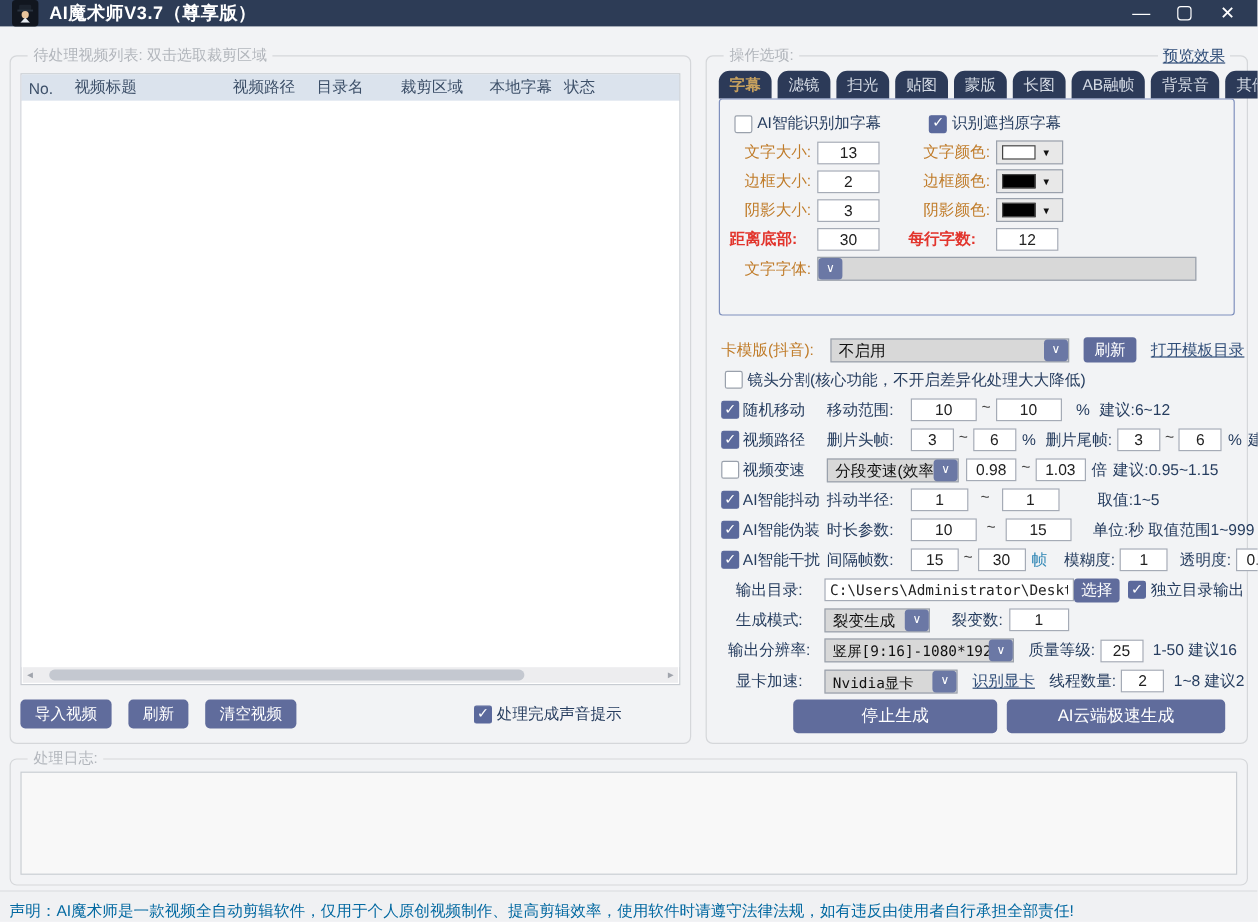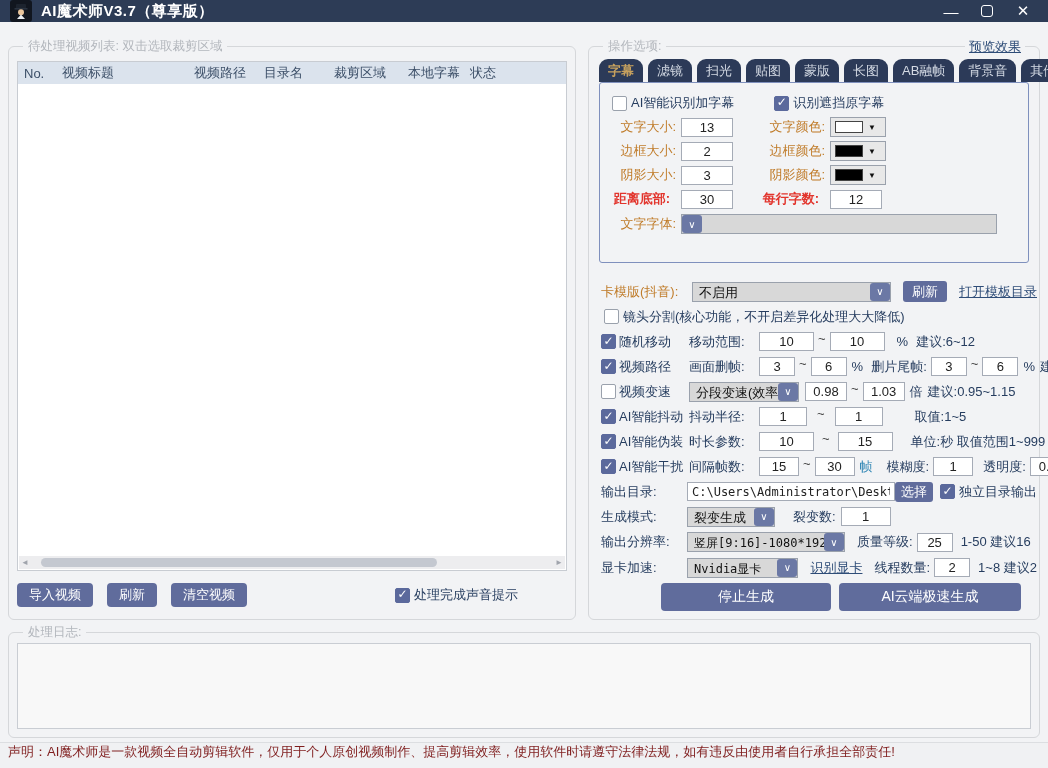--- a/index.html
+++ b/index.html
@@ -63,21 +63,21 @@
   .preview-link { position:absolute; top:-9px; right:14px; background:#f2f3f5;
     padding:0 4px; color:#2f4d78; text-decoration:underline; font-size:13px; }
   .tab-bar { position:absolute; left:10px; top:12px; display:flex; gap:5px; }
   .tab { background:#2c3a58; color:#d4dae4; font-size:13px; height:23px;
     padding:3px 9px 0 9px; border-radius:9px 9px 0 0; white-space:nowrap; }
   .tab.active { color:#c6a05e; font-weight:bold; }
   .tab-panel { position:absolute; left:10px; right:10px; top:35px; height:181px;
     border:1px solid #7f90bd; border-radius:3px; padding:8px 8px 0 8px; }
   .prow { display:flex; align-items:center; height:24px; }
   .olab { color:#c07c2a; width:68px; text-align:right; margin-right:5px; flex:none; white-space:nowrap; }
-  .rlab { color:#e2342c; width:68px; text-align:center; margin-right:5px; flex:none; font-weight:bold; white-space:nowrap; }
+  .rlab { color:#e2342c; width:68px; text-align:left; margin-right:5px; flex:none; font-weight:bold; white-space:nowrap; }
   .cblab { margin-left:4px; white-space:nowrap; }
 
   .inp { height:19px; border:1px solid #a5abb6; background:#fff; text-align:center;
     font-family:inherit; font-size:13px; color:#222; }
   .w36{width:36px}.w40{width:40px}.w42{width:42px}.w48{width:48px}
   .w50{width:50px}.w52{width:52px}.w55{width:55px}
   .tld { margin:0 4px; position:relative; top:-3px; color:#444; }
 
   
   .cdd { display:inline-flex; align-items:center; height:20px; width:56px;
@@ -90,21 +90,21 @@
     border:1px solid #9aa1ac; background:#d8d8d8; }
   .dd-val { padding:1px 6px 0 6px; color:#111; white-space:nowrap; overflow:hidden; flex:1; }
   .dd-btn { width:20px; background:#6b78a5; color:#fff; display:flex; flex:none;
     align-items:center; justify-content:center; font-size:10px; border-radius:3px; }
 
   
   .opt-rows { position:absolute; left:12px; top:232px; width:436px; }
   .row { display:flex; align-items:center; height:25px; white-space:nowrap; }
   .cbname { width:70px; margin-left:3px; white-space:nowrap; flex:none; }
   .flab { width:70px; flex:none; white-space:nowrap; }
-  .nlab { width:80px; text-align:left; margin-right:6px; flex:none; white-space:nowrap; }
+  .nlab { width:80px; text-align:center; margin-right:6px; flex:none; white-space:nowrap; }
   .hint { margin-left:8px; white-space:nowrap; }
   .link { color:#2f4d78; text-decoration:underline; white-space:nowrap; }
   .teal { color:#3187b5; margin-left:5px; }
   .unit { margin-left:5px; }
   .sbtn { background:#606c9c; color:#fff; border:none; border-radius:3px;
     font-family:inherit; font-size:13px; height:21px; padding:0 9px; cursor:default; }
   .path-inp { width:212px; text-align:left; padding:0 4px;
     font-family:"DejaVu Sans Mono",monospace; font-size:12px; }
   .mono-val { font-family:"DejaVu Sans Mono",monospace; font-size:12px; padding-top:2px; }
 
@@ -113,22 +113,22 @@
     font-family:inherit; font-size:14px; height:28px; cursor:default; }
   .big-btn.run { width:182px; margin-left:8px; }
   .big-btn.stop { width:170px; margin-left:60px; }
 
   
   .log-area { position:absolute; left:8px; right:8px; top:10px; bottom:8px;
     background:#f8f8f8; border:1px solid #c9cdd3; }
 
   
   .footer { position:absolute; left:0; bottom:0; width:1048px; height:26px;
-    border-top:1px solid #dcdee1; background:#f0f1f3; display:flex; align-items:flex-start;
-    padding:0 8px; color:#7f1d1d; font-size:13px; white-space:nowrap; }
+    border-top:1px solid #dcdee1; background:#f0f1f3; display:flex; align-items:flex-end;
+    padding:0 8px; color:#0369a1; font-size:13px; white-space:nowrap; }
 </style>
 </head>
 <body>
 
 <div class="app">
 
   <div class="titlebar">
     <div class="app-icon">
       <svg width="16" height="16" viewBox="0 0 16 16">
         <rect x="3" y="1" width="10" height="5" rx="1" fill="#1c232e"></rect>
@@ -269,21 +269,21 @@
         <input class="inp w55" value="10" style="">
         <span class="tld">~</span>
         <input class="inp w55" value="10" style="">
         <span class="unit" style="margin-left:12px">%</span>
         <span class="hint">建议:6~12</span>
       </div>
 
       <div class="row">
         <span class="cb checked"></span>
         <span class="cbname">视频路径</span>
-        <span class="flab">画面删帧:</span>
+        <span class="flab">删片头帧:</span>
         <input class="inp w36" value="3" style="">
         <span class="tld">~</span>
         <input class="inp w36" value="6" style="">
         <span class="unit">%</span>
         <span style="margin-left:8px">删片尾帧:</span>
         <input class="inp w36" style="margin-left: 4px;" value="3">
         <span class="tld">~</span>
         <input class="inp w36" value="6" style="">
         <span class="unit">%</span>
         <span class="hint" style="margin-left:5px">建议:3~6</span>

